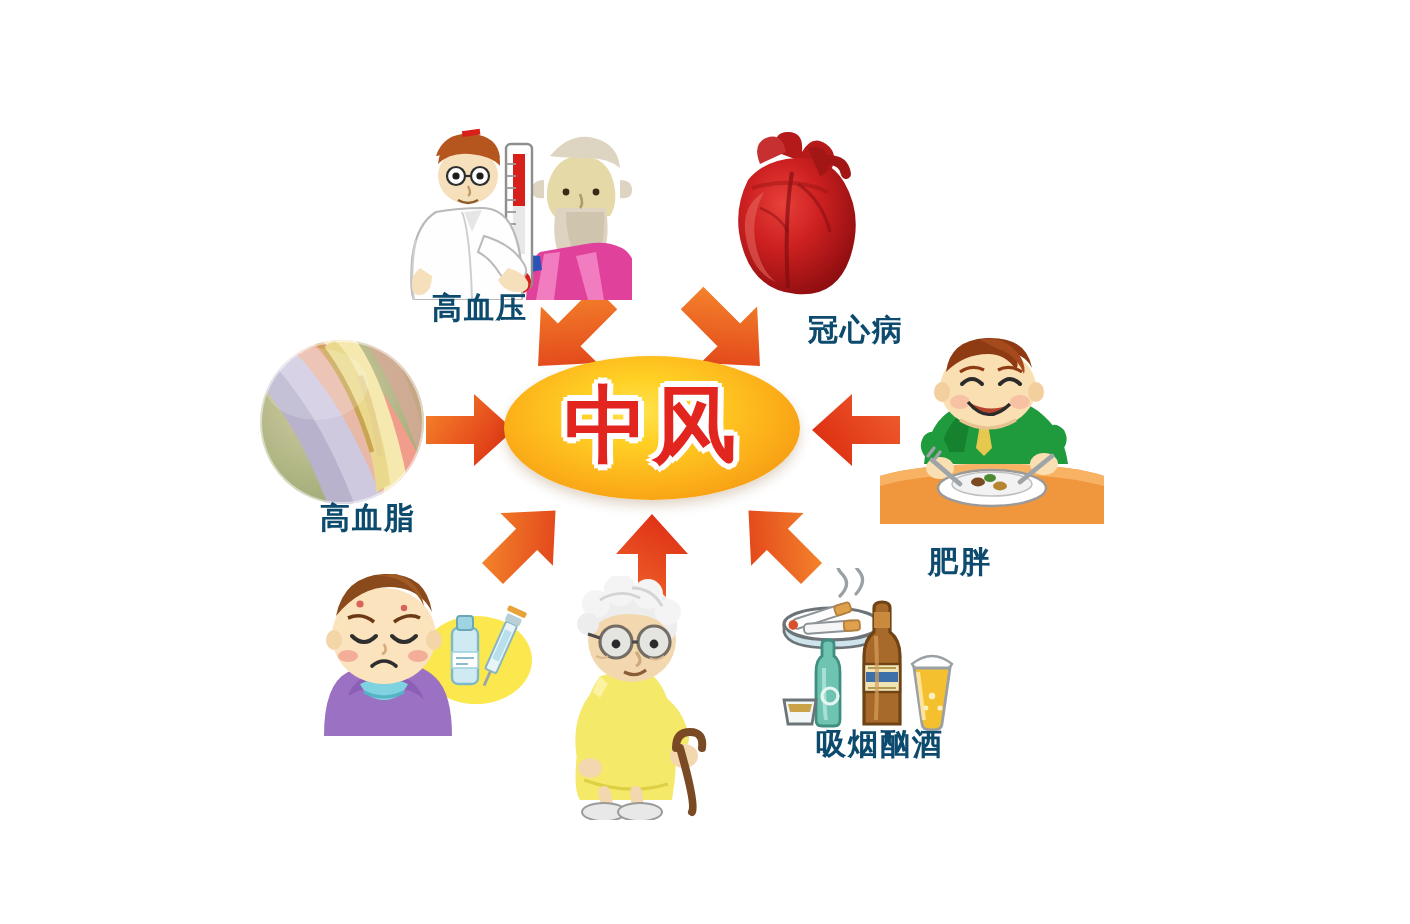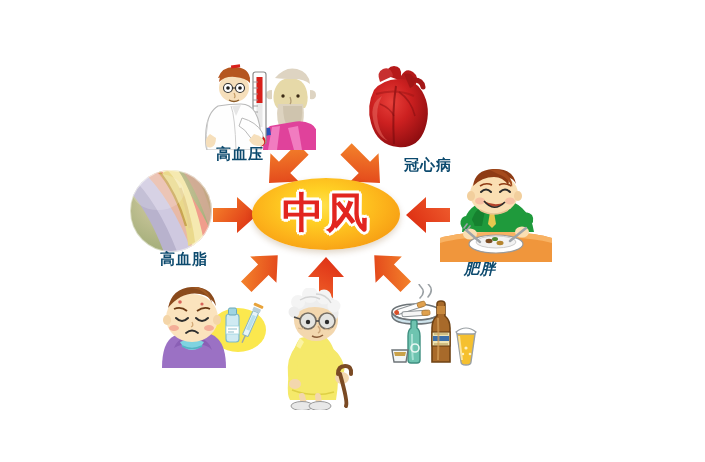--- a/index.html
+++ b/index.html
@@ -314,21 +314,21 @@
     <ellipse cx="56" cy="76" rx="27" ry="9" fill="#ffffff" stroke="#9a9a9a" stroke-width="1.2"></ellipse>
     <ellipse cx="56" cy="74" rx="20" ry="6" fill="#f2f2f2" stroke="#c0c0c0" stroke-width="0.8"></ellipse>
     <ellipse cx="49" cy="73" rx="3.5" ry="2.2" fill="#7a4a22"></ellipse>
     <ellipse cx="60" cy="75" rx="3.5" ry="2.2" fill="#b5852f"></ellipse>
     <ellipse cx="55" cy="71" rx="3" ry="2" fill="#4d8a33"></ellipse>
 
     <path d="M26 62 l14 12" stroke="#9fa4a8" stroke-width="2.4" stroke-linecap="round"></path>
     <path d="M86 60 l-16 13" stroke="#9fa4a8" stroke-width="2.4" stroke-linecap="round"></path>
     <path d="M24 60 l3 -4 M27 62 l3 -4" stroke="#9fa4a8" stroke-width="1.6" stroke-linecap="round"></path>
   </svg>
-  <div class="node-label" style="left:400px;top:260px;font-style:italic;">肥胖</div>
+  <div class="node-label" style="left:400px;top:272px;">肥胖</div>
 
   <svg class="illus" style="left:158px;top:286px;" width="112" height="82" viewBox="0 0 112 82">
 
     <ellipse cx="80" cy="44" rx="28" ry="22" fill="#fbe84e"></ellipse>
 
     <rect x="68" y="28" width="13" height="28" rx="3" fill="#cfeaf2" stroke="#7fb9c9" stroke-width="1.2"></rect>
     <rect x="70.5" y="22" width="8" height="7" rx="1.5" fill="#9fd4e2" stroke="#6aa8b8" stroke-width="1"></rect>
     <rect x="68" y="40" width="13" height="8" fill="#ffffff" stroke="#9fd4e2" stroke-width="0.8"></rect>
     <path d="M70 43 h9 M70 46 h6" stroke="#8bbccb" stroke-width="1"></path>
 
@@ -448,14 +448,15 @@
     <path d="M48 50 h14 M48 60 h14" stroke="#b09a52" stroke-width="1"></path>
     <path d="M52 34 q1 20 0 42" stroke="#d4a05a" stroke-width="2" fill="none" opacity="0.7"></path>
 
     <path d="M70 48 q10 -8 20 0 q-2 4 -10 4 q-8 0 -10 -4 Z" fill="#ffffff" stroke="#9aa0a4" stroke-width="1.2"></path>
     <path d="M71 50 l4 28 q0 3 5 3 q5 0 5 -3 l4 -28 Z" fill="#f5c02f" stroke="#9aa0a4" stroke-width="1.4"></path>
     <path d="M73 52 l3 24" stroke="#fde49a" stroke-width="2" fill="none"></path>
     <circle cx="80" cy="64" r="1.6" fill="#fdf0c0"></circle>
     <circle cx="84" cy="70" r="1.3" fill="#fdf0c0"></circle>
     <circle cx="77" cy="70" r="1.2" fill="#fdf0c0"></circle>
   </svg>
+  <div class="node-label" style="left:360px;top:363px;">吸烟酗酒</div>
 
 </div>
 
 </body></html>

